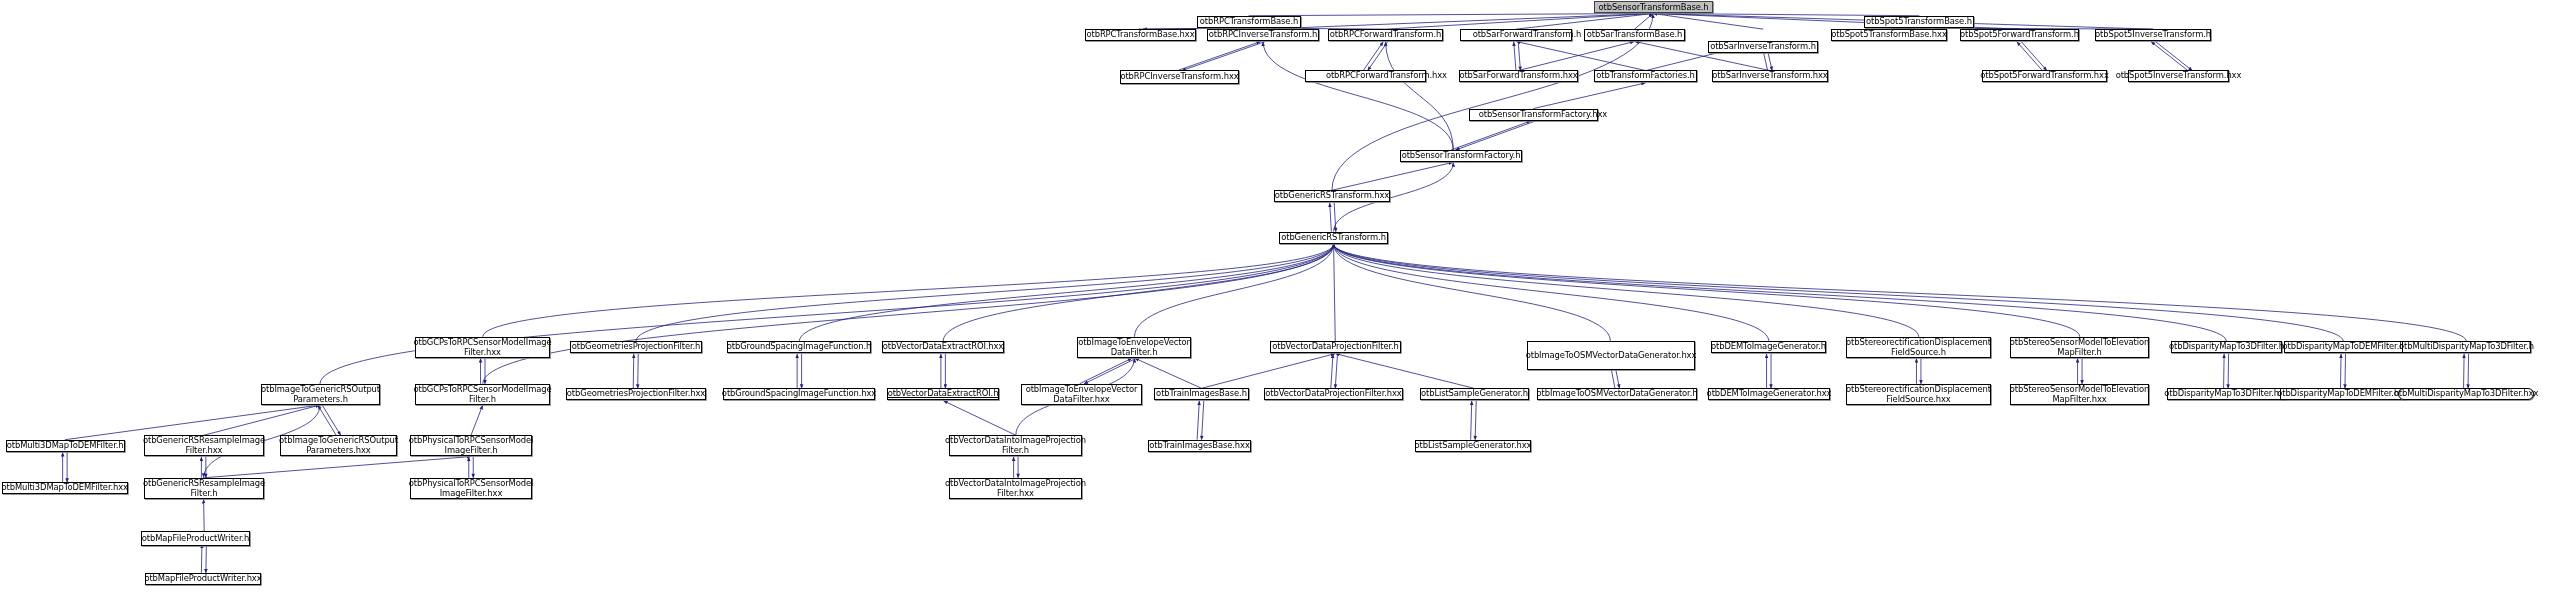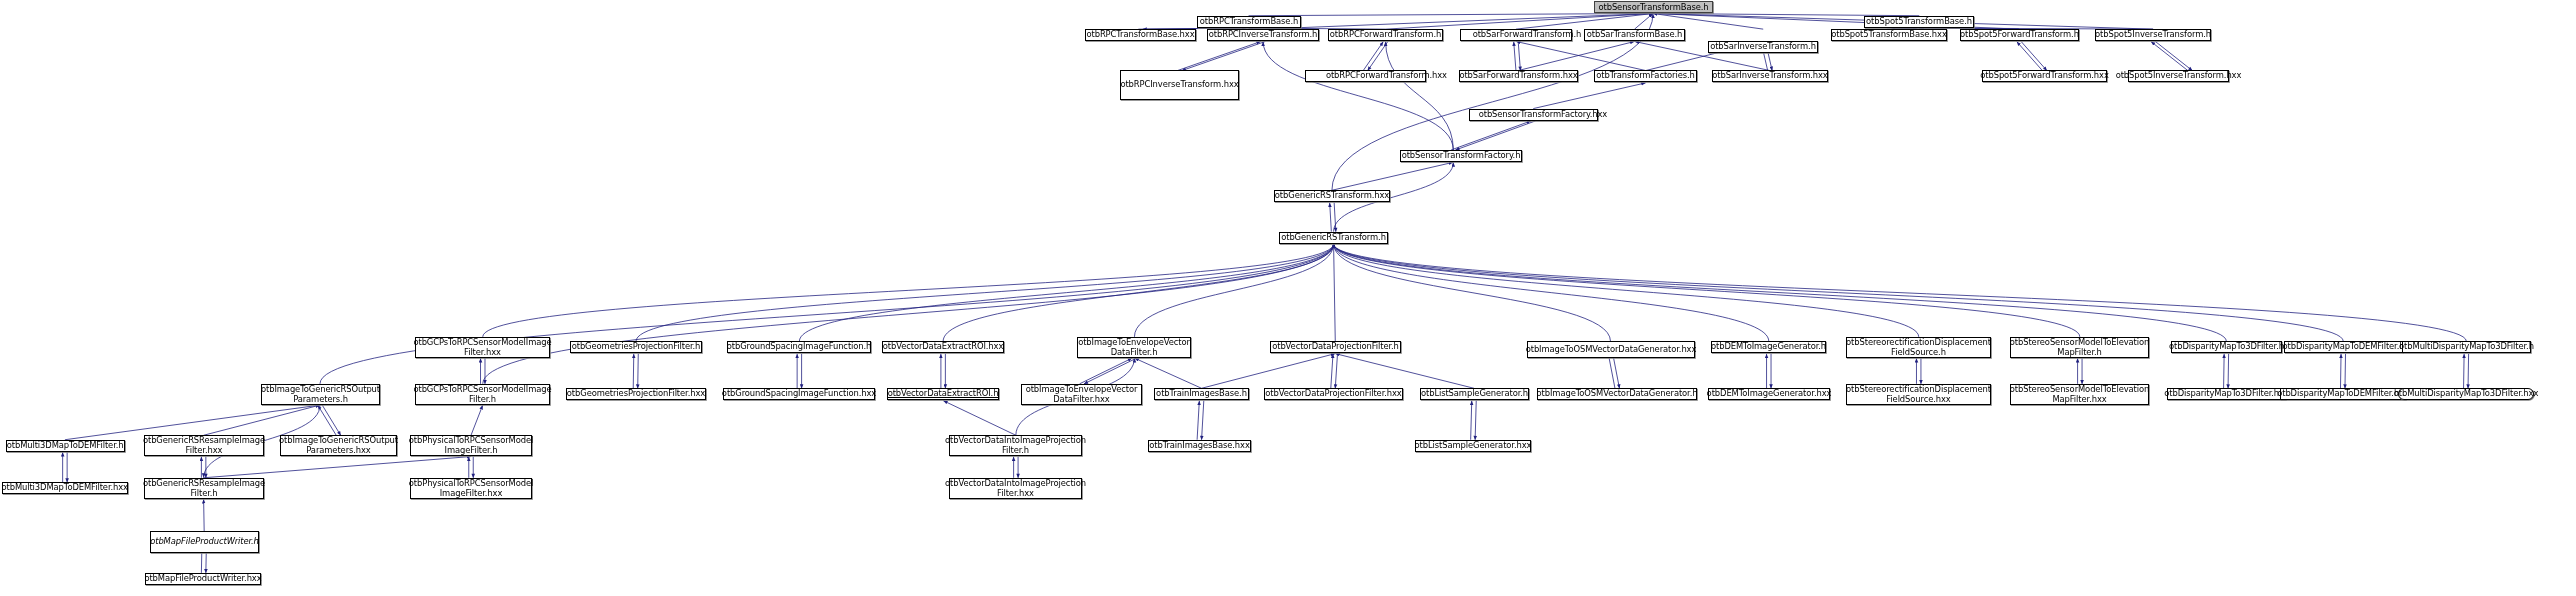--- a/index.html
+++ b/index.html
@@ -178,40 +178,40 @@
     <div class="node shadow" style="left: 1864px; top: 15.7px; width: 110px; height: 12.3px;">otbSpot5TransformBase.h</div>
     <div class="node shadow" style="left: 1085px; top: 29px; width: 111px; height: 12.3px;">otbRPCTransformBase.hxx</div>
     <div class="node shadow" style="left: 1207px; top: 29px; width: 112px; height: 12.3px;">otbRPCInverseTransform.h</div>
     <div class="node shadow" style="left: 1328px; top: 29px; width: 115px; height: 12.3px;">otbRPCForwardTransform.h</div>
     <div class="node shadow" style="left: 1460px; top: 29px; width: 112px; height: 12.3px; padding-left: 24px;">otbSarForwardTransform.h</div>
     <div class="node shadow" style="left: 1584px; top: 29px; width: 101px; height: 12.3px;">otbSarTransformBase.h</div>
     <div class="node shadow" style="left: 1708px; top: 29px; width: 110px; height: 12.3px; margin-top: 12px;">otbSarInverseTransform.h</div>
     <div class="node shadow" style="left: 1831px; top: 29px; width: 116px; height: 12.3px;">otbSpot5TransformBase.hxx</div>
     <div class="node shadow" style="left: 1960px; top: 29px; width: 119px; height: 12.3px;">otbSpot5ForwardTransform.h</div>
     <div class="node shadow" style="left: 2095px; top: 29px; width: 116px; height: 12.3px;">otbSpot5InverseTransform.h</div>
-    <div class="node shadow" style="left: 1120px; top: 70px; width: 119px; height: 30px;">otbRPCInverseTransform.hxx</div>
+    <div class="node shadow" style="left: 1120px; top: 70px; width: 119px; height: 14px;">otbRPCInverseTransform.hxx</div>
     <div class="node shadow" style="left: 1305px; top: 70px; width: 121px; height: 12.3px; padding-left: 44px;">otbRPCForwardTransform.hxx</div>
     <div class="node shadow" style="left: 1459px; top: 70px; width: 119px; height: 12.3px;">otbSarForwardTransform.hxx</div>
     <div class="node shadow" style="left: 1594px; top: 70px; width: 103px; height: 12.3px;">otbTransformFactories.h</div>
     <div class="node shadow" style="left: 1712px; top: 70px; width: 116px; height: 12.3px;">otbSarInverseTransform.hxx</div>
     <div class="node shadow" style="left: 1982px; top: 70px; width: 125px; height: 12.3px;">otbSpot5ForwardTransform.hxx</div>
     <div class="node shadow" style="left: 2128px; top: 70px; width: 101px; height: 12.3px;">otbSpot5InverseTransform.hxx</div>
     <div class="node shadow" style="left: 1469px; top: 109px; width: 129px; height: 12.3px; padding-left: 21px;">otbSensorTransformFactory.hxx</div>
     <div class="node shadow" style="left: 1392px; top: 150px; width: 122px; height: 12.3px; margin-left: 8px;">otbSensorTransformFactory.h</div>
     <div class="node shadow" style="left: 1274px; top: 190px; width: 116px; height: 12.3px;">otbGenericRSTransform.hxx</div>
     <div class="node shadow" style="left: 1279px; top: 232px; width: 109px; height: 12.3px;">otbGenericRSTransform.h</div>
     <div class="node shadow" style="left: 415px; top: 337px; width: 135px; height: 21px;">otbGCPsToRPCSensorModelImage
 Filter.hxx</div>
     <div class="node shadow" style="left: 570px; top: 341px; width: 132px; height: 12.3px;">otbGeometriesProjectionFilter.h</div>
     <div class="node shadow" style="left: 727px; top: 341px; width: 144px; height: 12.3px;">otbGroundSpacingImageFunction.h</div>
     <div class="node shadow" style="left: 882px; top: 341px; width: 122px; height: 12.3px;">otbVectorDataExtractROI.hxx</div>
     <div class="node shadow" style="left: 1077px; top: 337px; width: 114px; height: 21px;">otbImageToEnvelopeVector
 DataFilter.h</div>
     <div class="node shadow" style="left: 1270px; top: 341px; width: 131px; height: 12.3px;">otbVectorDataProjectionFilter.h</div>
-    <div class="node shadow" style="left: 1527px; top: 341px; width: 168px; height: 17px;">otbImageToOSMVectorDataGenerator.hxx</div>
+    <div class="node shadow" style="left: 1527px; top: 341px; width: 168px; height: 29px;">otbImageToOSMVectorDataGenerator.hxx</div>
     <div class="node shadow" style="left: 1711px; top: 341px; width: 115px; height: 12.3px;">otbDEMToImageGenerator.h</div>
     <div class="node shadow" style="left: 1846px; top: 337px; width: 145px; height: 21px;">otbStereorectificationDisplacement
 FieldSource.h</div>
     <div class="node shadow" style="left: 2010px; top: 337px; width: 139px; height: 21px;">otbStereoSensorModelToElevation
 MapFilter.h</div>
     <div class="node shadow" style="left: 2171px; top: 341px; width: 111px; height: 12.3px;">otbDisparityMapTo3DFilter.h</div>
     <div class="node shadow" style="left: 2284px; top: 341px; width: 119px; height: 12.3px;">otbDisparityMapToDEMFilter.h</div>
     <div class="node shadow" style="left: 2402px; top: 341px; width: 129px; height: 12.3px;">otbMultiDisparityMapTo3DFilter.h</div>
     <div class="node shadow" style="left: 261px; top: 384px; width: 119px; height: 21px;">otbImageToGenericRSOutput
 Parameters.h</div>
@@ -245,16 +245,16 @@
 Filter.h</div>
     <div class="node shadow" style="left: 1148px; top: 440px; width: 103px; height: 12.3px;">otbTrainImagesBase.hxx</div>
     <div class="node shadow" style="left: 1415px; top: 440px; width: 116px; height: 12.3px;">otbListSampleGenerator.hxx</div>
     <div class="node shadow" style="left: 1.7px; top: 482px; width: 126px; height: 12.3px;">otbMulti3DMapToDEMFilter.hxx</div>
     <div class="node shadow" style="left: 144px; top: 478px; width: 120px; height: 21px;">otbGenericRSResampleImage
 Filter.h</div>
     <div class="node shadow" style="left: 410px; top: 478px; width: 122px; height: 21px;">otbPhysicalToRPCSensorModel
 ImageFilter.hxx</div>
     <div class="node shadow" style="left: 949px; top: 478px; width: 133px; height: 21px;">otbVectorDataIntoImageProjection
 Filter.hxx</div>
-    <div class="node shadow" style="left: 150px; top: 531px; width: 109px; height: 22px; font-style: italic;">otbMapFileProductWriter.h</div>
+    <div class="node shadow" style="left: 141px; top: 531px; width: 109px; height: 15px;">otbMapFileProductWriter.h</div>
     <div class="node shadow" style="left: 145px; top: 573px; width: 116px; height: 12.3px;">otbMapFileProductWriter.hxx</div>
   </div>
 
 
 </body></html>

